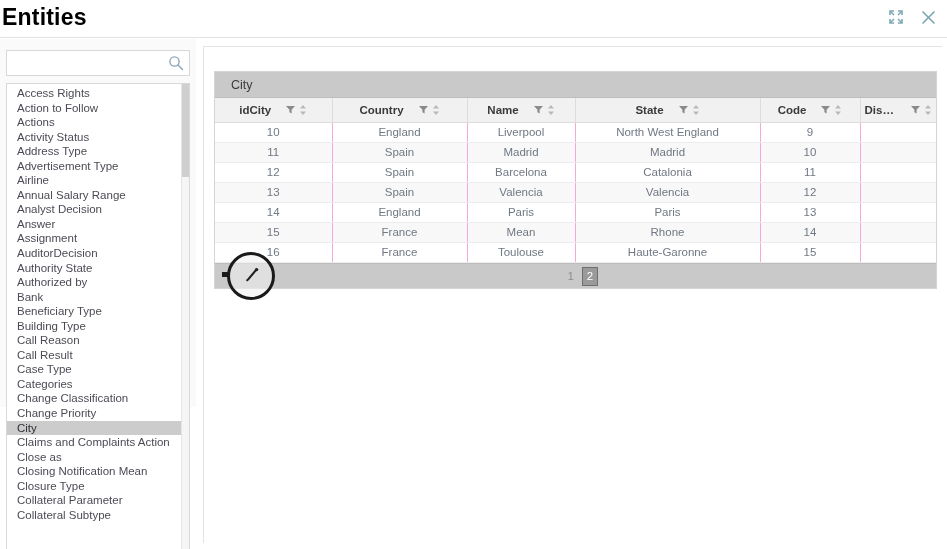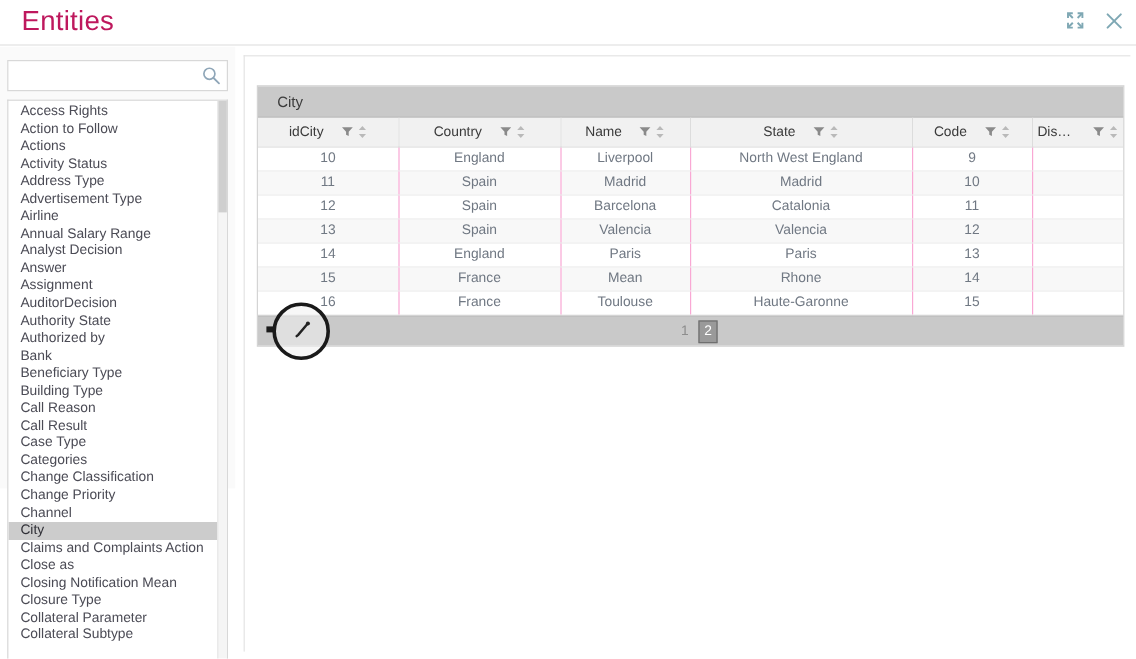--- a/index.html
+++ b/index.html
@@ -18,24 +18,24 @@
 
   
   .titlebar {
     position: absolute;
     left: 0; top: 0; width: 947px; height: 38px;
     background: #ffffff;
     border-bottom: 1px solid #e2e2e2;
   }
   .page-title {
     position: absolute;
-    left: 18px; top: 4px;
+    left: 2px; top: 4px;
     font-size: 23px;
-    color: #be185d;
-    font-weight: 400;
+    color: #000000;
+    font-weight: 700;
     letter-spacing: 0.2px;
     white-space: nowrap;
   }
   .win-actions {
     position: absolute;
     right: 8px; top: 6px;
     display: flex;
     align-items: center;
     gap: 10px;
   }
@@ -157,21 +157,21 @@
     table-layout: fixed;
     font-size: 11.5px;
   }
   table.data thead th {
     background: #f1f1f1;
     height: 24px;
     border-right: 1px solid #dcdcdc;
     border-bottom: 1px solid #dcdcdc;
     color: #3a3a3a;
     font-size: 11.5px;
-    font-weight: normal;
+    font-weight: bold;
     padding: 0;
     position: relative;
   }
   table.data thead th:last-child { border-right: none; }
   .th-inner {
     display: flex;
     align-items: center;
     justify-content: center;
     height: 100%;
     padding: 0 4px;
@@ -326,21 +326,20 @@
           <div class="list-item">Authorized by</div>
           <div class="list-item">Bank</div>
           <div class="list-item">Beneficiary Type</div>
           <div class="list-item">Building Type</div>
           <div class="list-item">Call Reason</div>
           <div class="list-item">Call Result</div>
           <div class="list-item">Case Type</div>
           <div class="list-item">Categories</div>
           <div class="list-item">Change Classification</div>
           <div class="list-item">Change Priority</div>
-          <div class="list-item">Channel</div>
           <div class="list-item selected">City</div>
           <div class="list-item">Claims and Complaints Action</div>
           <div class="list-item">Close as</div>
           <div class="list-item">Closing Notification Mean</div>
           <div class="list-item">Closure Type</div>
           <div class="list-item">Collateral Parameter</div>
           <div class="list-item">Collateral Subtype</div>
         </div>
       <div class="list-scrollbar">
         <div class="list-thumb"></div>

